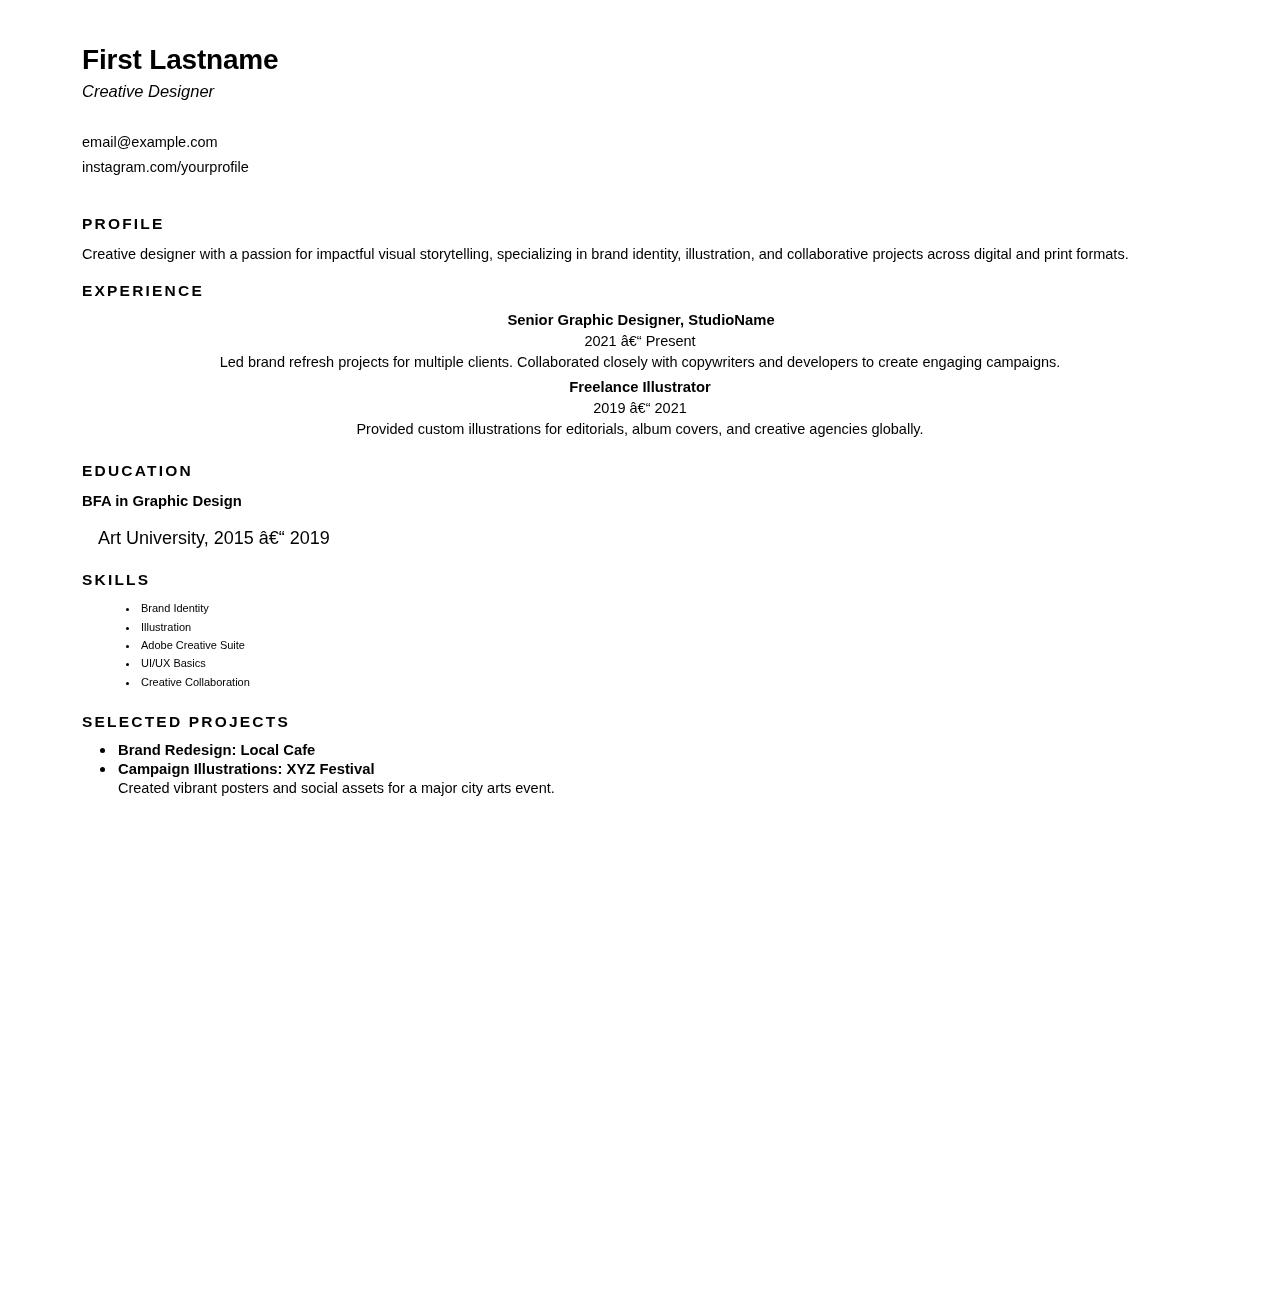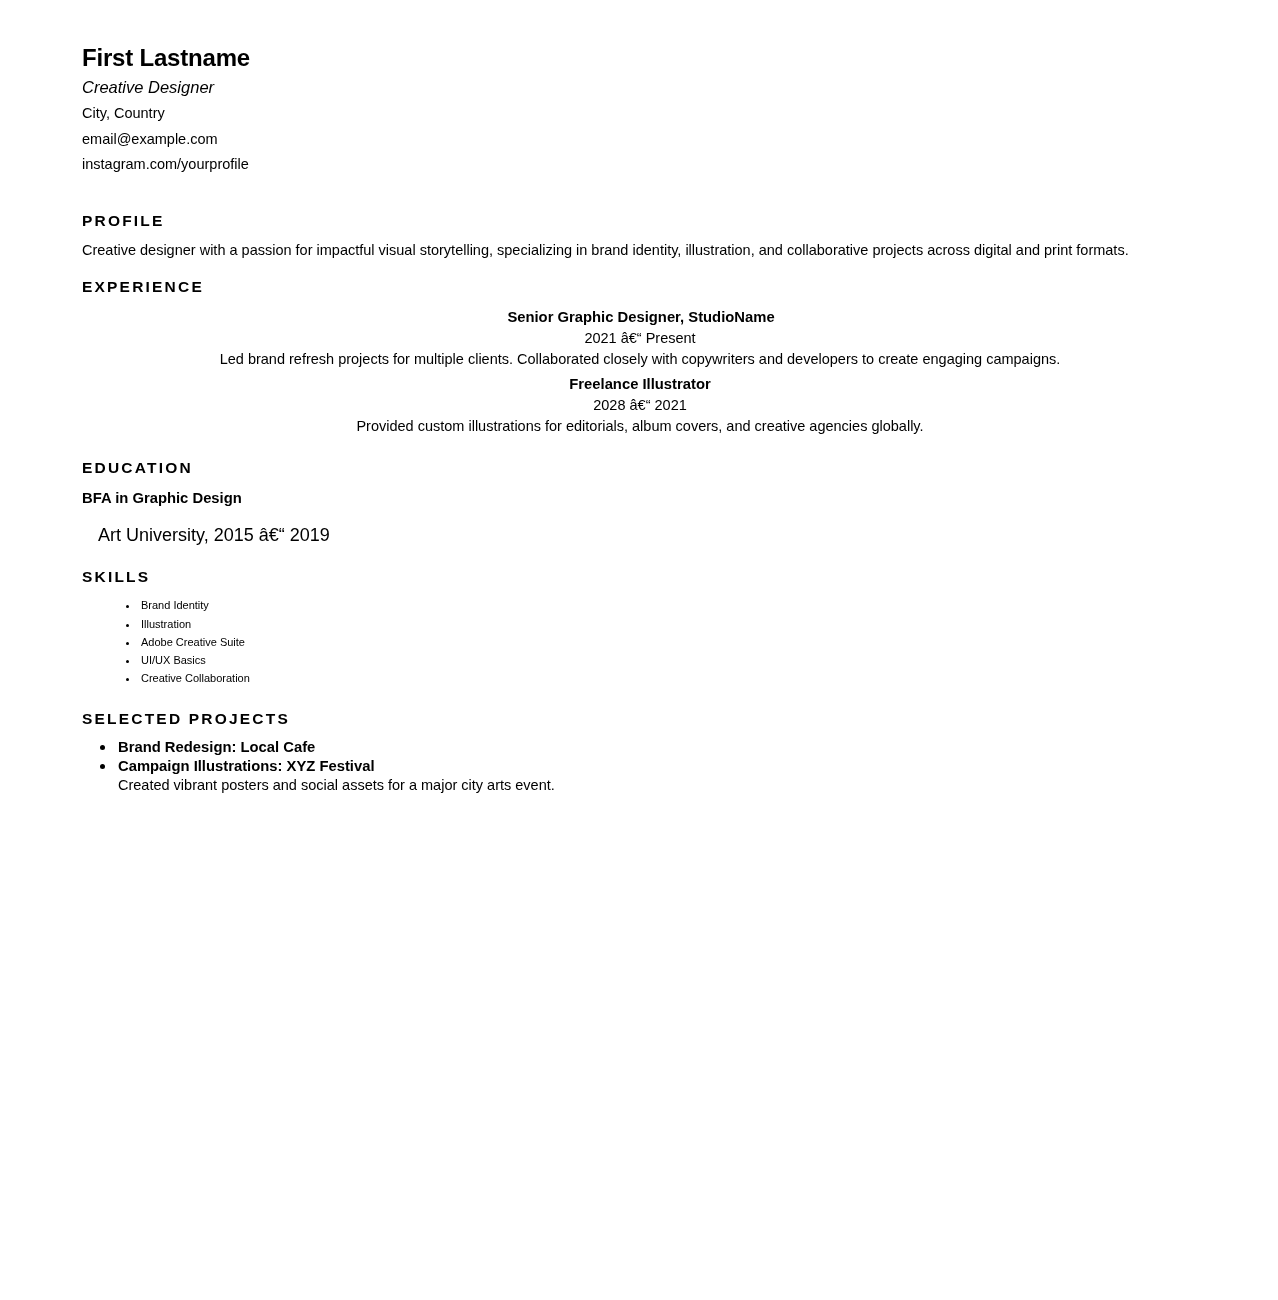--- a/index.html
+++ b/index.html
@@ -12,31 +12,31 @@
     min-height: 1300px;
     font-family: "Liberation Sans", sans-serif;
     color: #000000;
     -webkit-font-smoothing: antialiased;
   }
   .page {
     padding: 44px 80px 40px 82px;
     box-sizing: border-box;
   }
   .name {
-    font-size: 24px;
+    font-size: 28px;
     font-weight: bold;
     letter-spacing: -0.2px;
     line-height: 1.15;
     margin: 0 0 6px 0;
   }
   .title {
     font-size: 16.5px;
     font-style: italic;
     font-weight: normal;
-    margin: 0 0 4px 0;
+    margin: 0 0 28px 0;
     line-height: 1.2;
   }
   .contact {
     margin: 0 0 34px 0;
   }
   .contact div {
     font-size: 14.5px;
     line-height: 25.5px;
   }
   .section {
@@ -126,42 +126,41 @@
 </style>
 </head>
 <body>
 
 <div class="page">
 
   <h1 class="name">First Lastname</h1>
   <div class="title">Creative Designer</div>
 
   <div class="contact">
-    <div>City, Country</div>
     <div>email@example.com</div>
     <div>instagram.com/yourprofile</div>
   </div>
 
   <div class="section sec-profile">
     <h2 class="section-heading">PROFILE</h2>
     <p class="body-text">Creative designer with a passion for impactful visual storytelling, specializing in brand identity, illustration, and collaborative projects across digital and print formats.</p>
   </div>
 
   <div class="section sec-experience">
     <h2 class="section-heading">EXPERIENCE</h2>
 
     <div class="job">
       <div class="job-title indent">Senior Graphic Designer, StudioName</div>
       <div class="job-dates">2021 â€“ Present</div>
       <div class="job-desc">Led brand refresh projects for multiple clients. Collaborated closely with copywriters and developers to create engaging campaigns.</div>
     </div>
 
     <div class="job">
       <div class="job-title">Freelance Illustrator</div>
-      <div class="job-dates">2028 â€“ 2021</div>
+      <div class="job-dates">2019 â€“ 2021</div>
       <div class="job-desc">Provided custom illustrations for editorials, album covers, and creative agencies globally.</div>
     </div>
   </div>
 
   <div class="section sec-education">
     <h2 class="section-heading">EDUCATION</h2>
     <div class="edu-degree">BFA in Graphic Design</div>
     <div class="edu-meta">Art University, 2015 â€“ 2019</div>
   </div>
 

